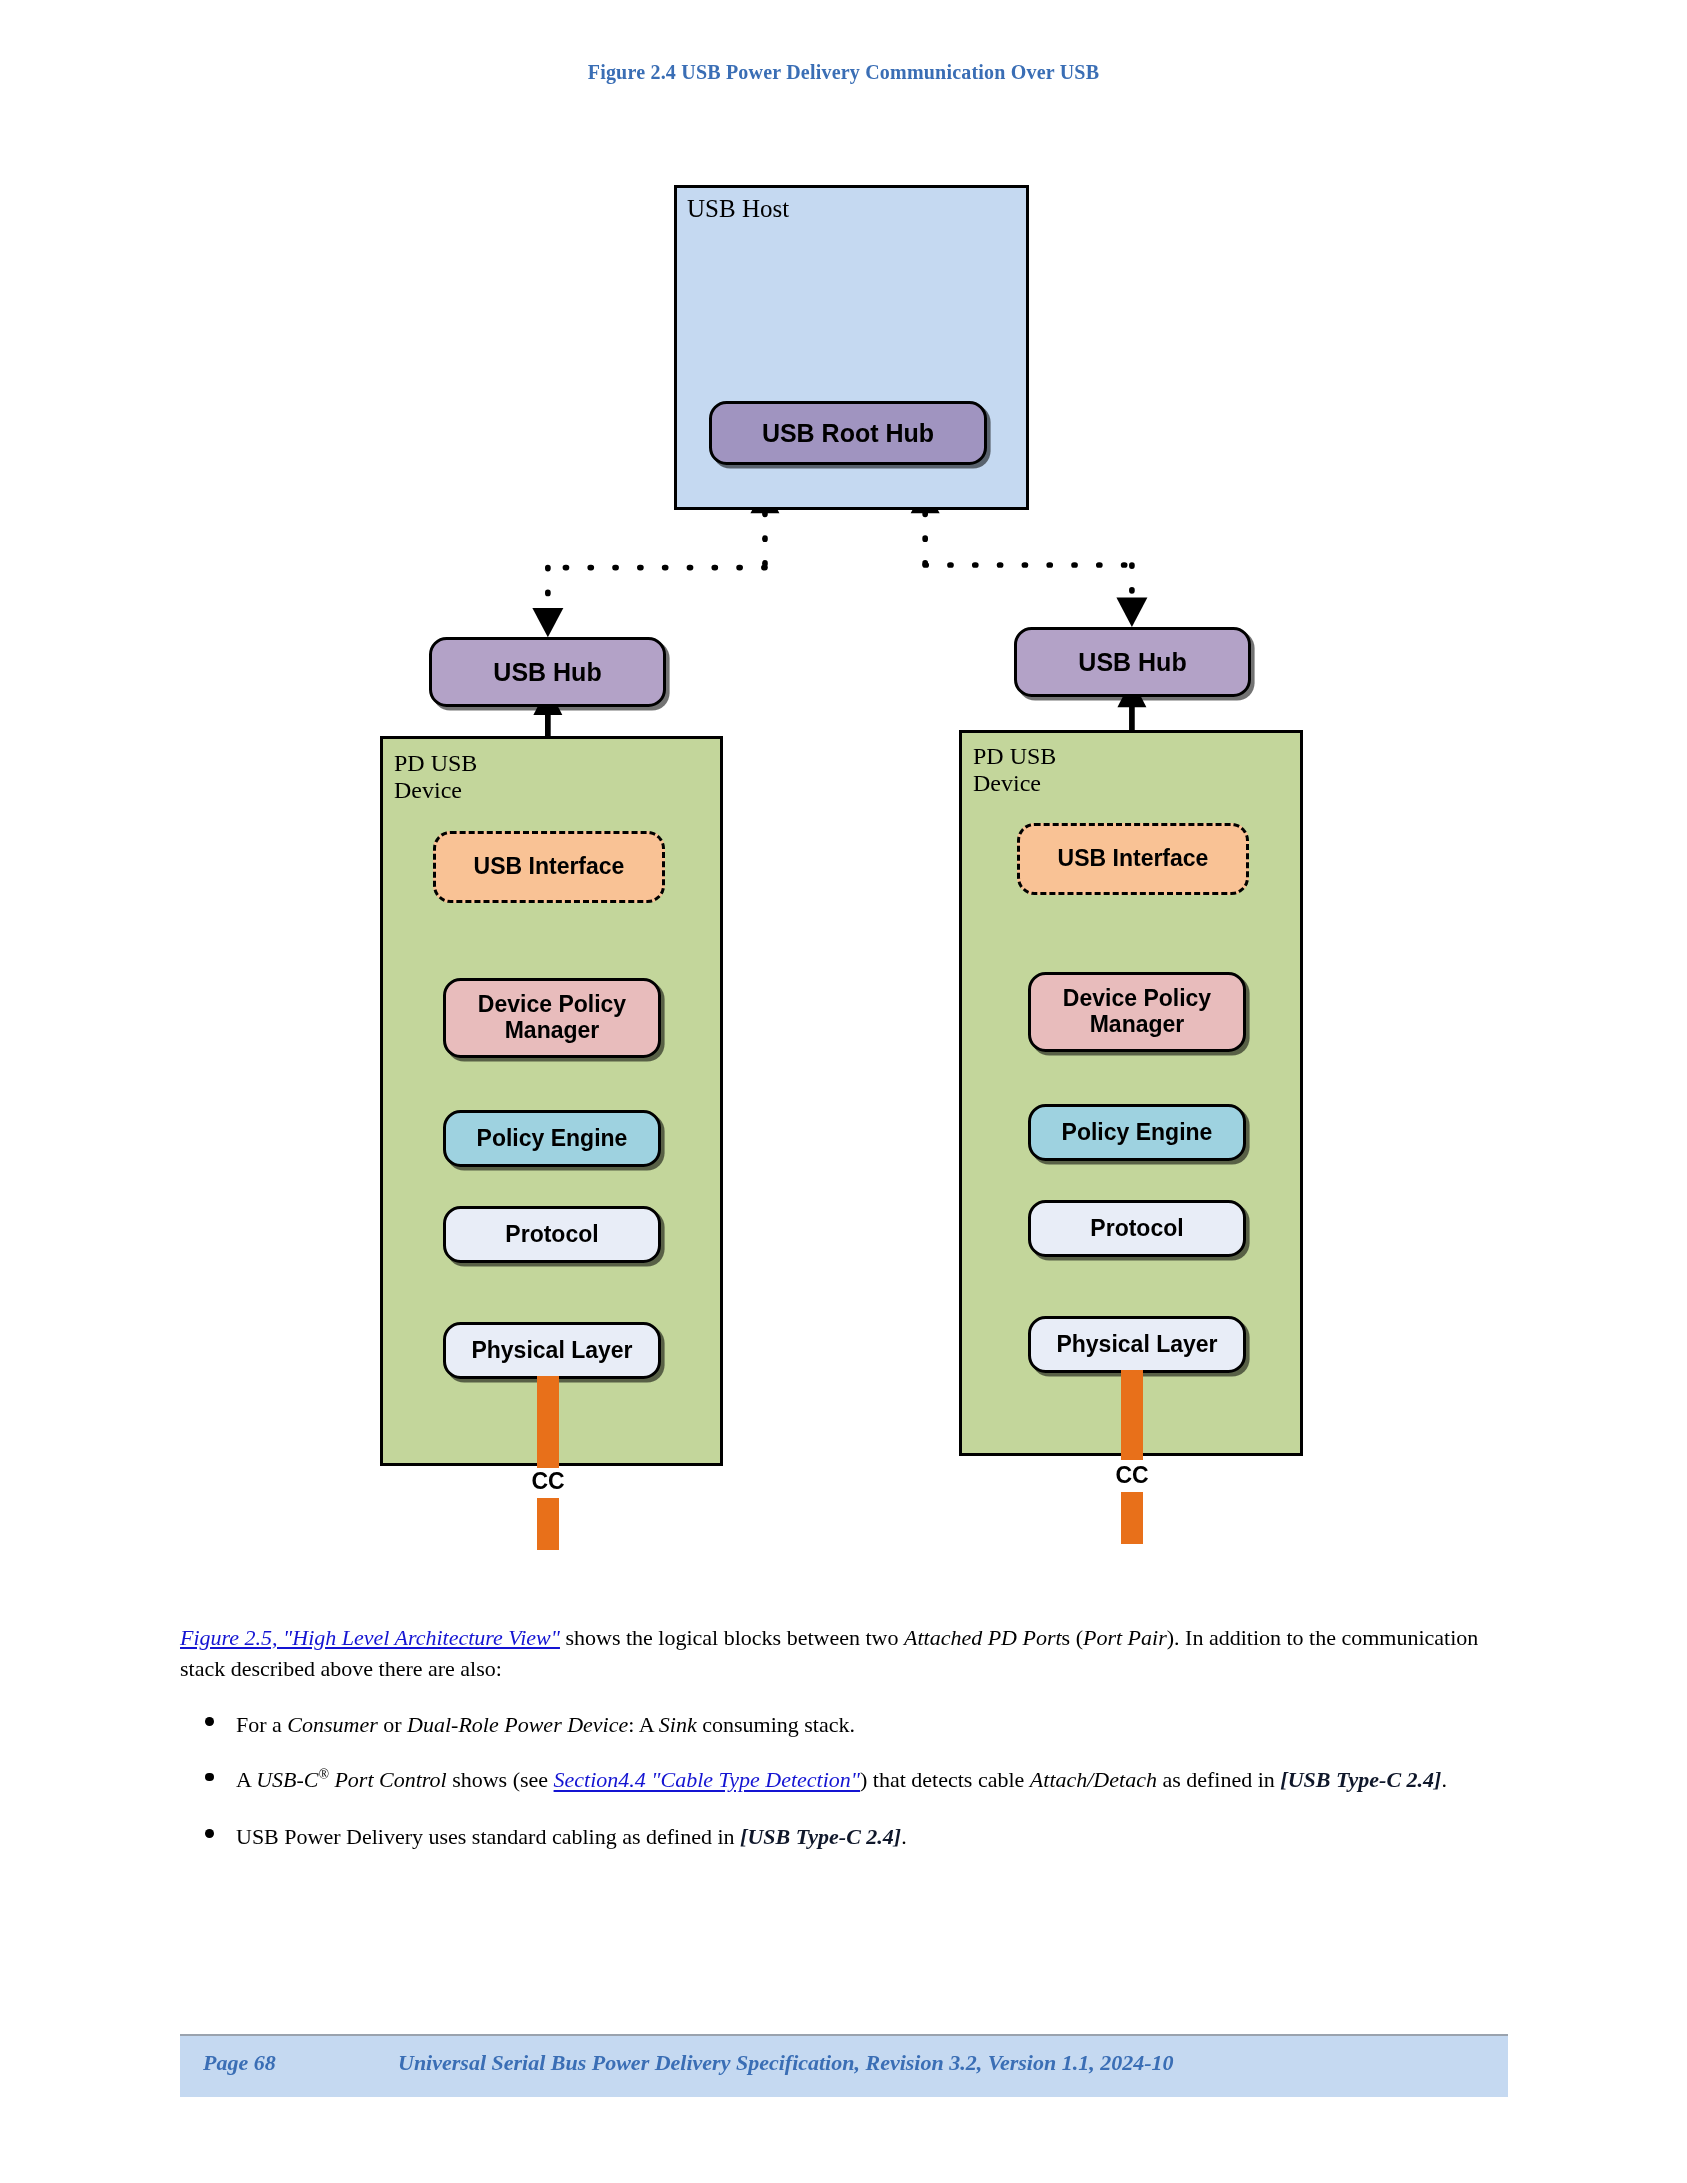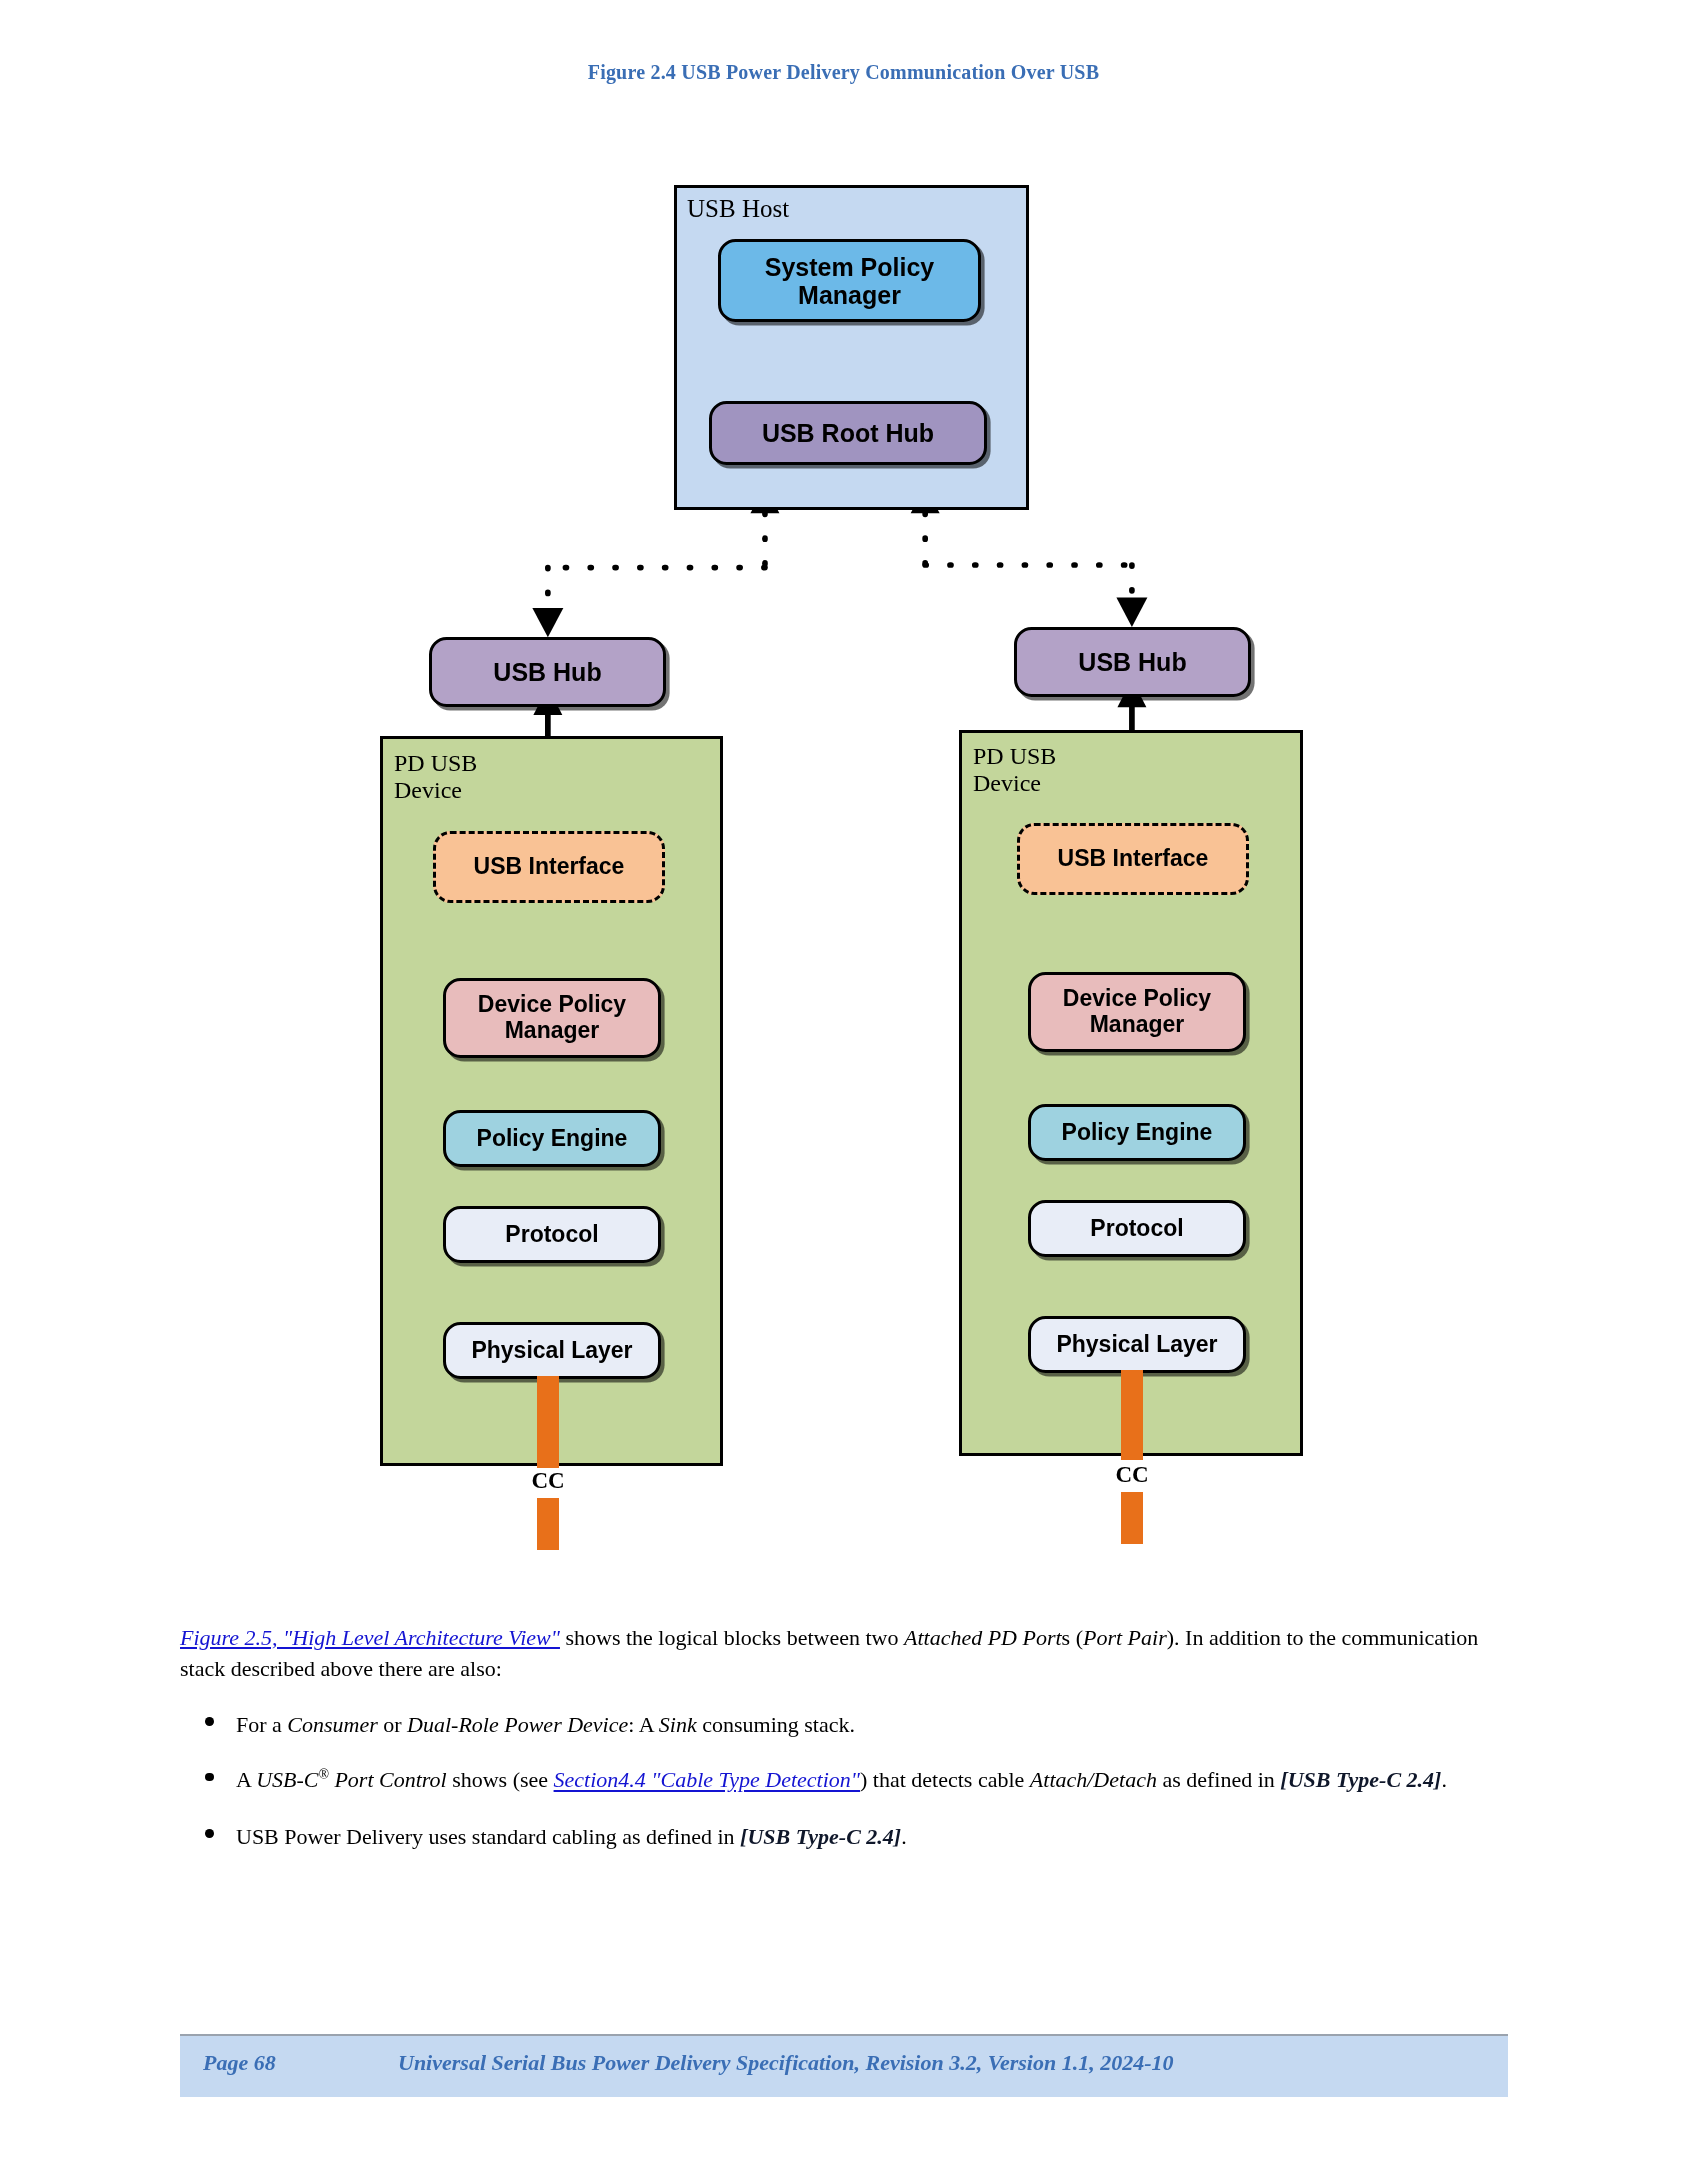--- a/index.html
+++ b/index.html
@@ -39,21 +39,21 @@
     font-family:"Liberation Sans", sans-serif;
     font-weight:bold; color:#000;
   }
   .container-label{
     position:absolute; line-height:1.14; text-align:left;
   }
 
   
   .cc-pin{position:absolute; background:#e8701a;}
   .cc-text{
-    position:absolute; font-family:Liberation Serif, serif;
+    position:absolute; font-family:Liberation Sans, sans-serif;
     font-weight:bold; color:#000; text-align:center;
     background:#ffffff;
   }
 
   
   .body-block{position:absolute; left:180px; top:1601px; width:1328px;}
   .para{
     font-family:"Liberation Serif", serif;
     font-size:22px; color:#000; line-height:1.40; text-align:left;
   }
@@ -174,21 +174,20 @@
       <line x1="2190" y1="2443" x2="2190" y2="2518" stroke="#000" stroke-width="22"></line>
       <polygon points="2190,2423 2154,2477 2226,2477" fill="#000"></polygon>
       <polygon points="2190,2538 2154,2484 2226,2484" fill="#000"></polygon>
     </g>
   </svg>
 
   <div class="container-box" style="left:674px; top:181px; width:355px; height:325px; background:#c5d9f1;">
   </div>
   <div class="container-label" style="left:687px; top:191px; font-size:25px;">USB Host</div>
 
-  <div class="node rounded shadow" style="left:718px; top:235px; width:263px; height:83px; background:#6cb9e8; font-size:25px;">System Policy Manager</div>
 
   <div class="node rounded shadow" style="left:709px; top:397px; width:278px; height:64px; background:#a094c0; font-size:25px;">USB Root Hub</div>
 
   <div class="node rounded shadow" style="left:429px; top:633px; width:237px; height:70px; background:#b3a2c7; font-size:25px;">USB Hub</div>
 
   <div class="container-box" style="left:380px; top:732px; width:343px; height:730px; background:#c3d69b;"></div>
   <div class="container-label" style="left:394px; top:746px; font-size:24px;">
     <span>PD USB</span><br>
     <span>Device</span>
   </div>

